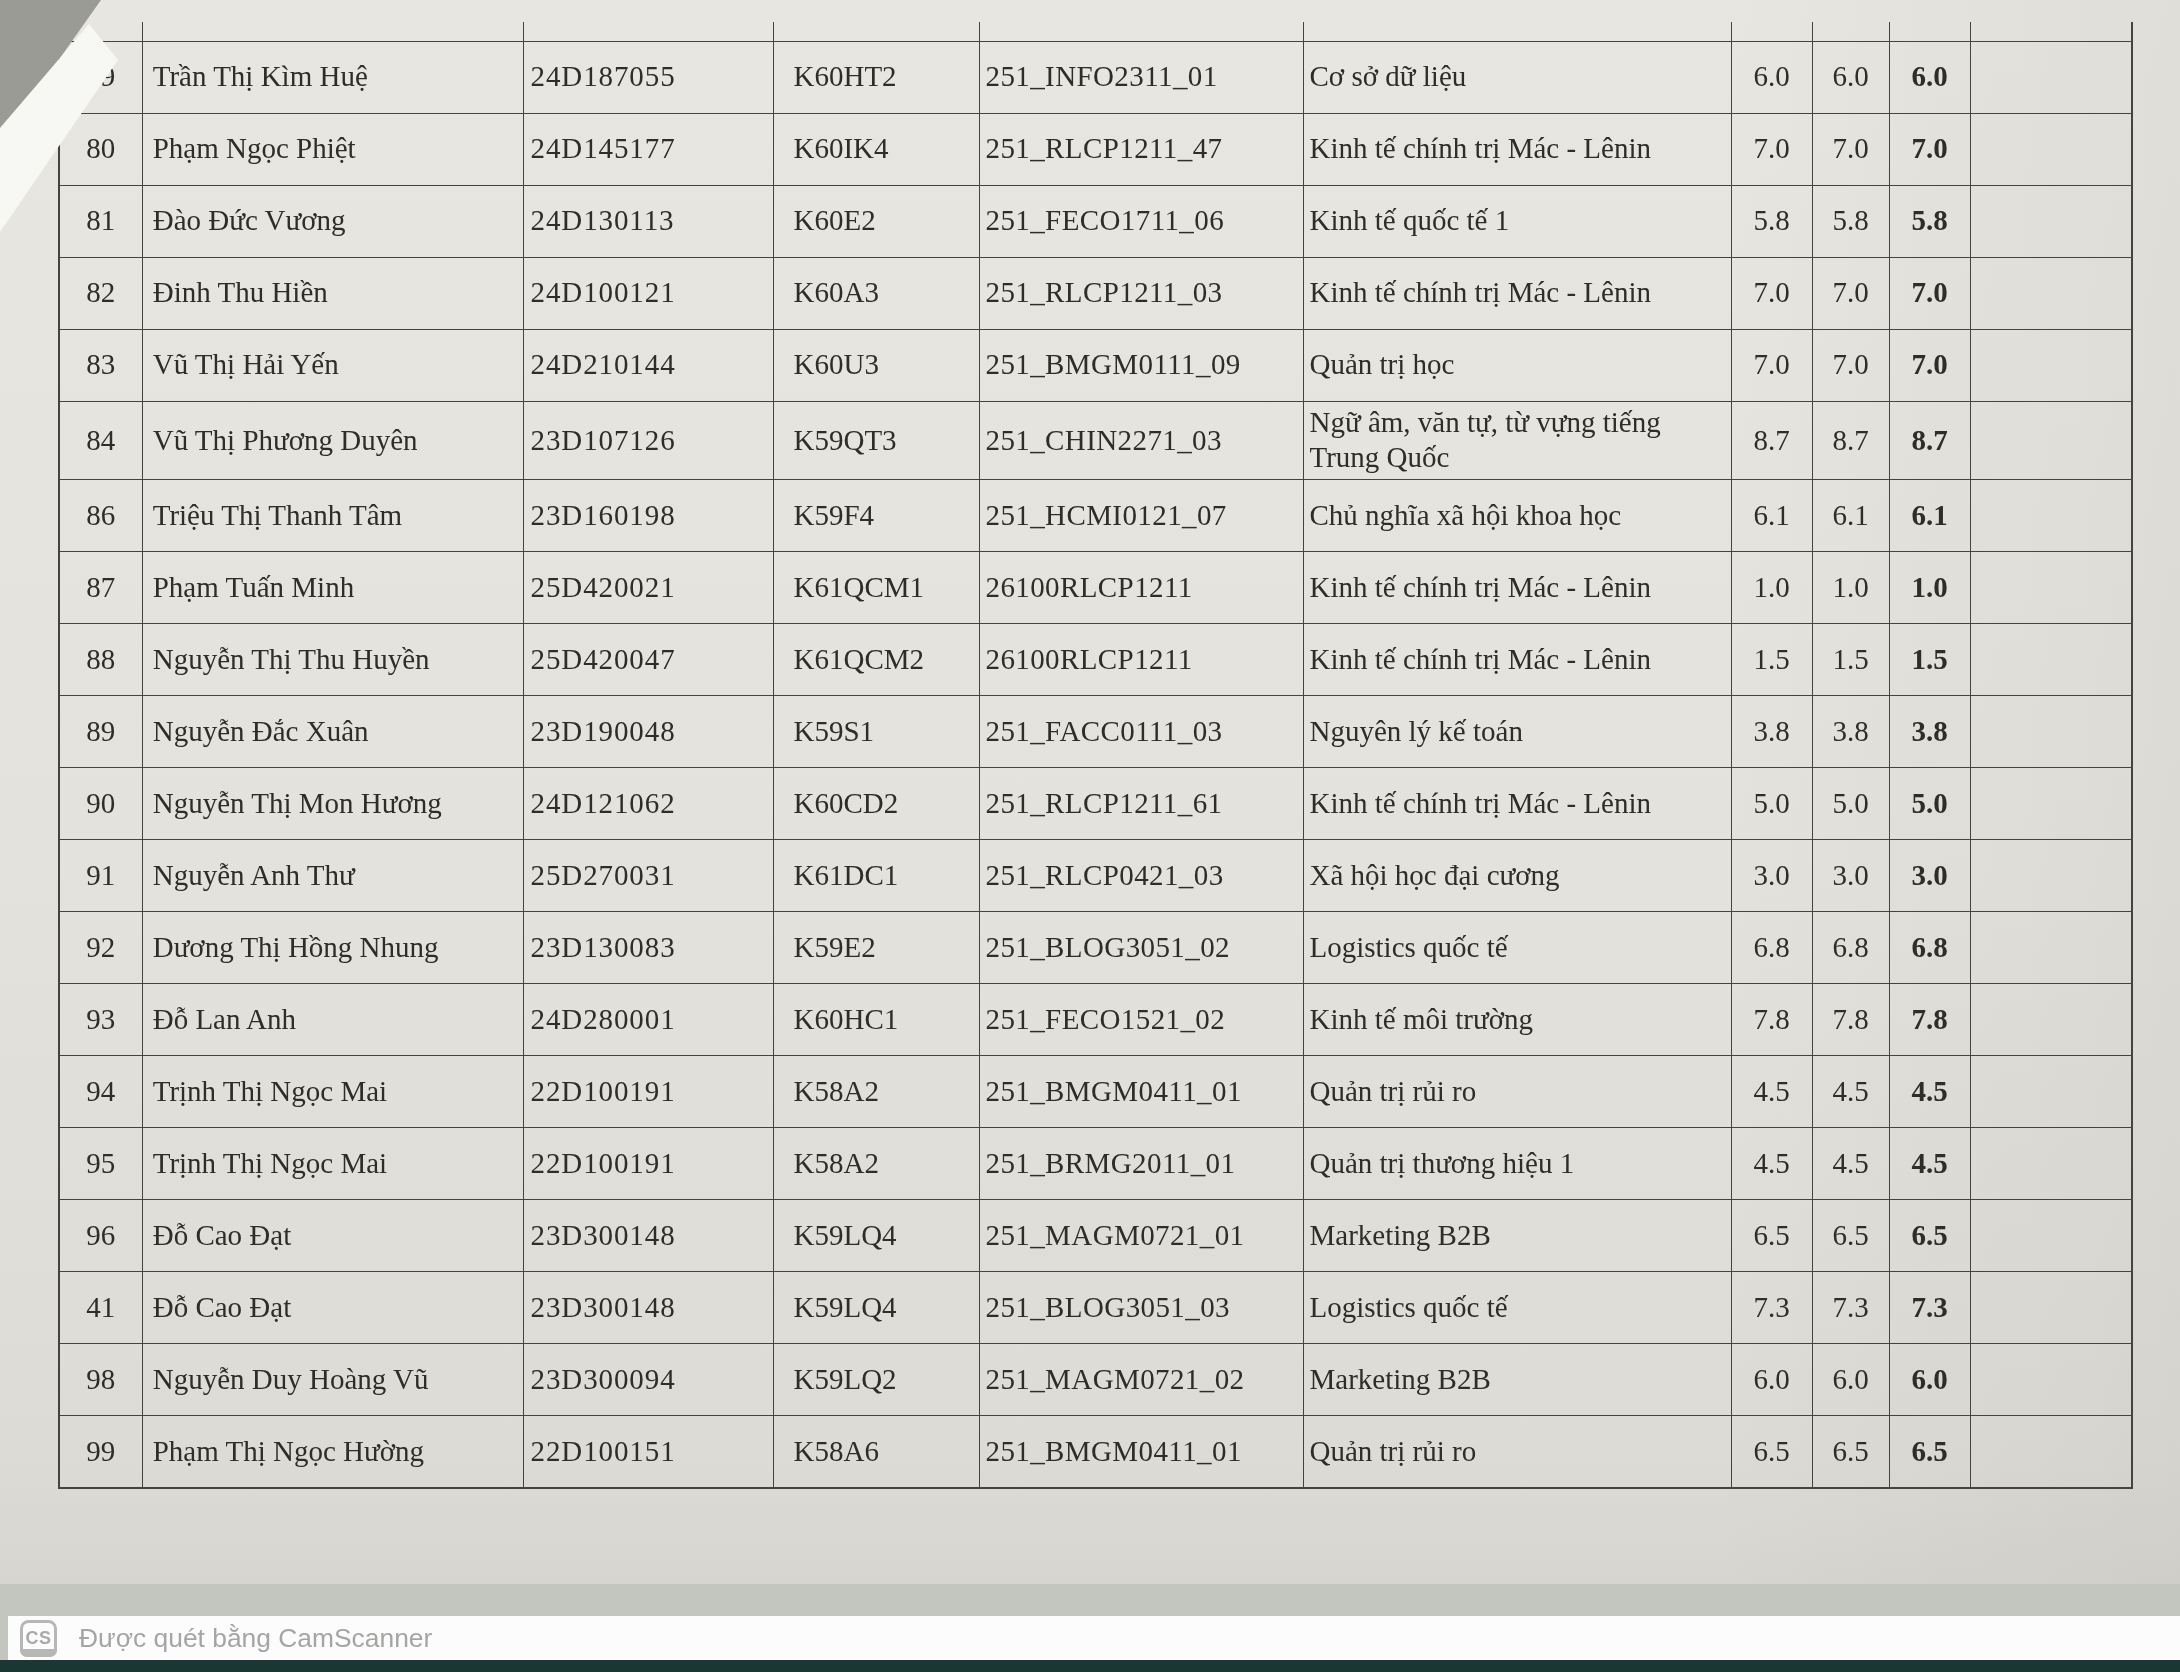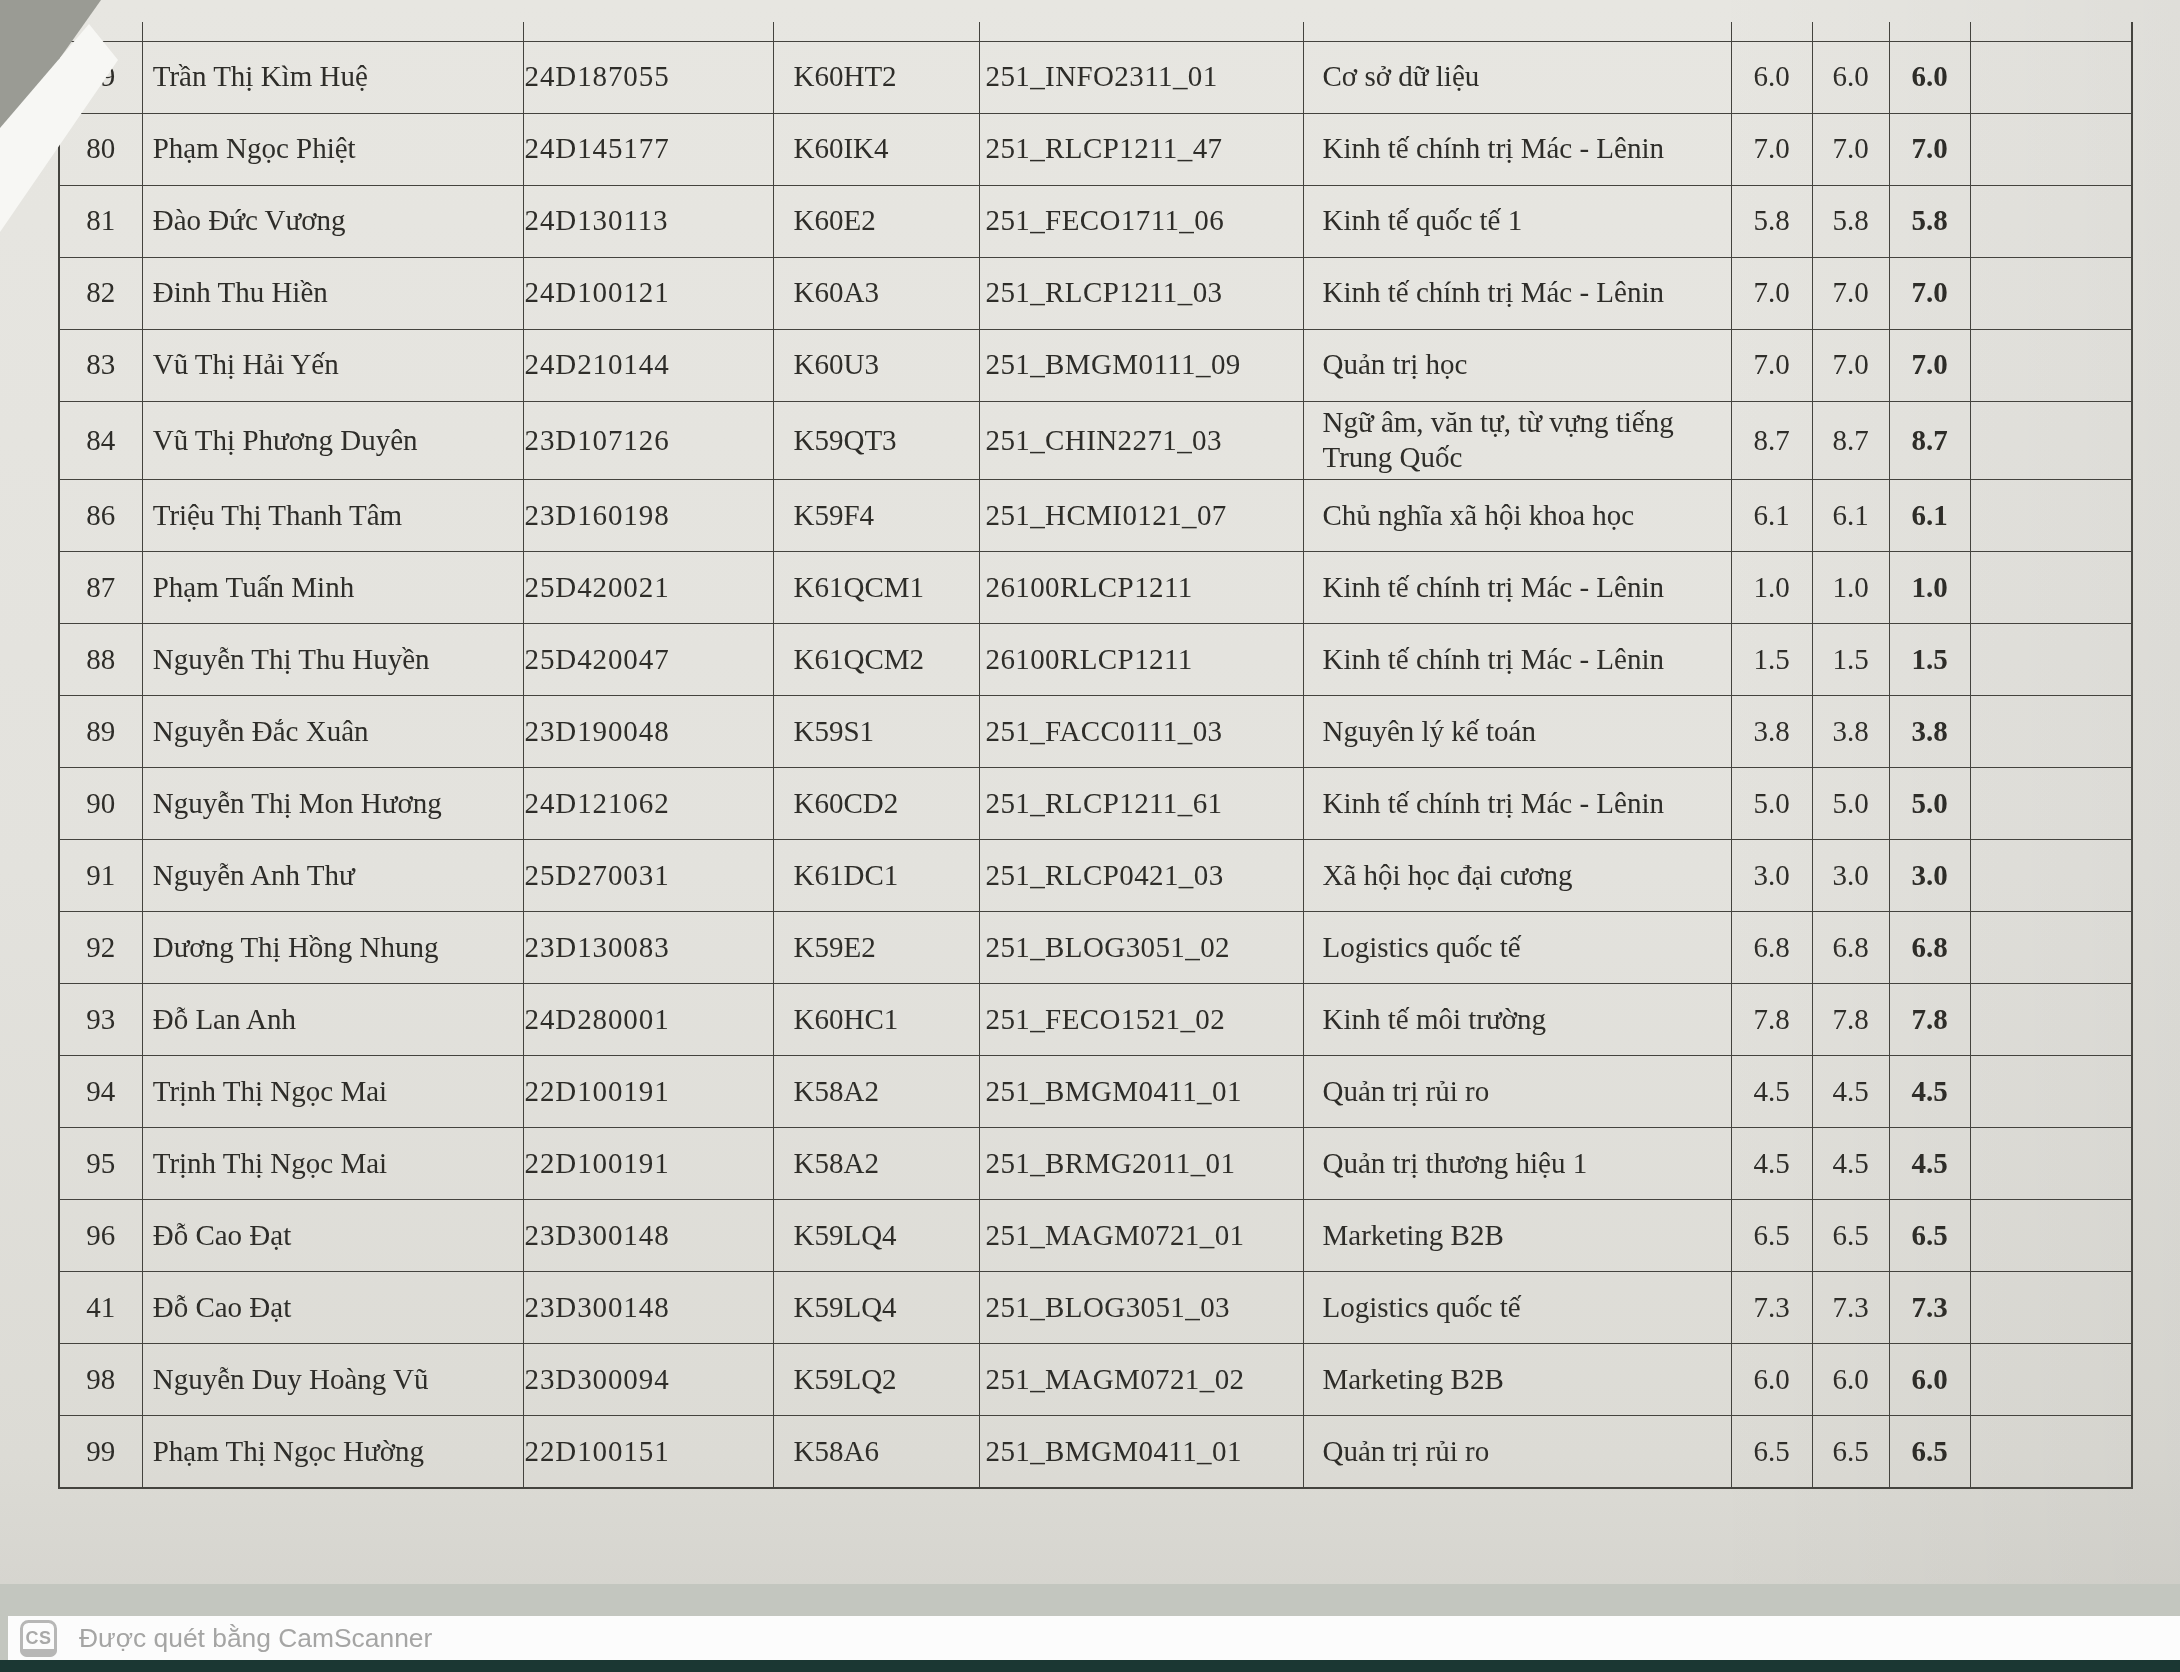--- a/index.html
+++ b/index.html
@@ -45,24 +45,24 @@
     border:1.7px solid var(--line);
     font-size:29px;line-height:1.22;
     padding:3.4px 6.8px;
     overflow:hidden;
     vertical-align:middle;
   }
   tr.partial td{height:19px;border-top:0;}
   tr.data-row td{height:72px;}
   td.c-stt{text-align:center;}
   td.c-name{padding-left:10.2px;}
-  td.c-sid{padding-left:1px;letter-spacing:0.9px;margin-top:26px;}
+  td.c-sid{padding-left:7px;letter-spacing:0.9px;margin-top:26px;}
   td.c-cls{padding-left:20px;}
   td.c-code{padding-left:6px;letter-spacing:0.4px;}
-  td.c-course{padding-left:19px;}
+  td.c-course{padding-left:6px;}
   td.c-s{text-align:center;padding:3.4px 1.7px;}
   td.c-s3{font-weight:bold;}
   td.c-empty{}
 
   
   .desk-band{
     position:absolute;left:0;top:1584px;width:2181px;height:31.5px;
     background:var(--desk);
   }
   .scan-footer{

